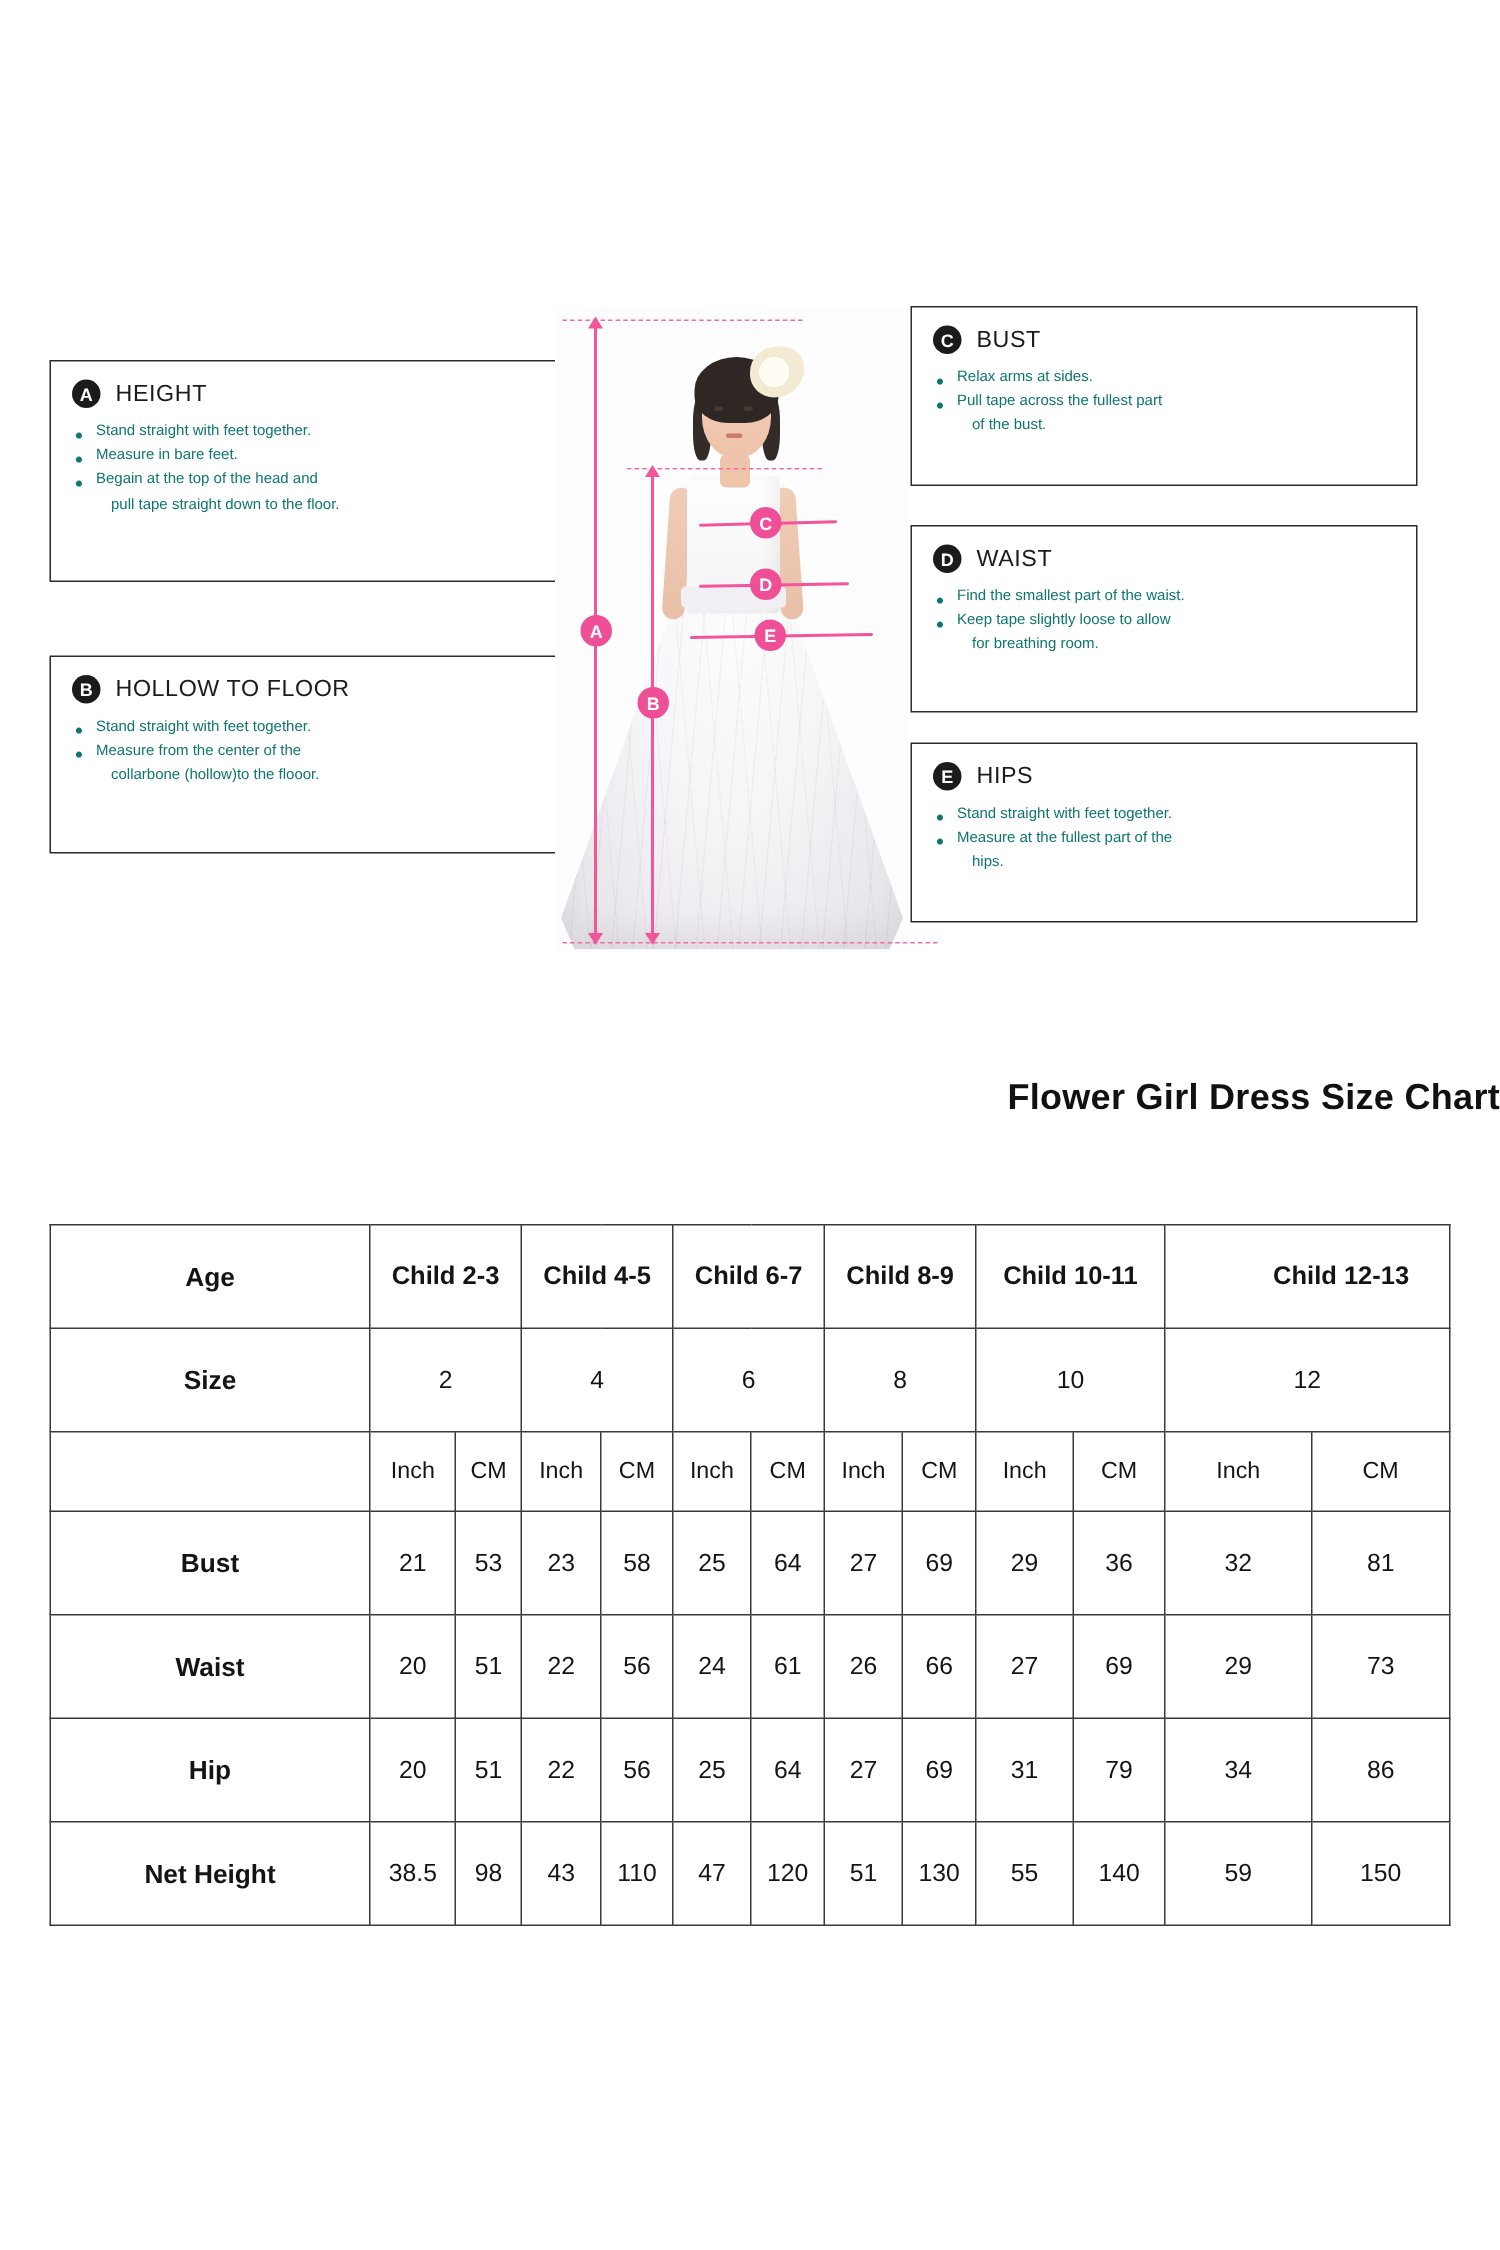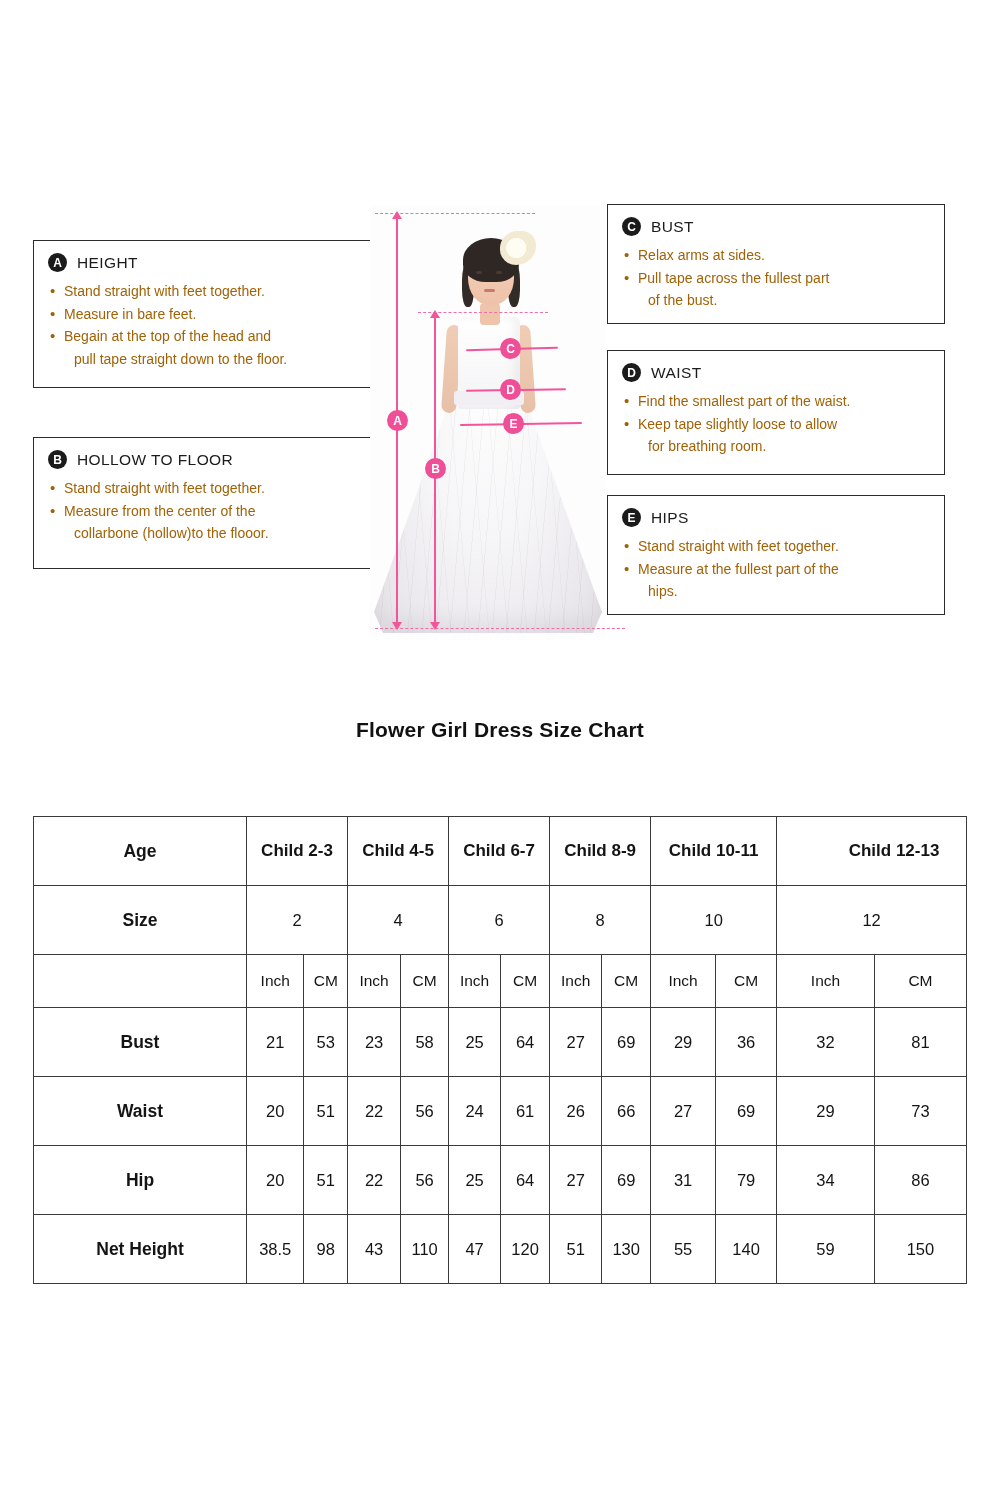--- a/index.html
+++ b/index.html
@@ -54,23 +54,23 @@
     font-size: 15.5px;
     letter-spacing: 0.4px;
     color: #1b1b1b;
   }
   .note-list {
     margin: 0;
     padding: 0;
     list-style: none;
   }
   .note-list li {
-    font-size: 14px;
+    font-size: 10px;
     line-height: 1.62;
-    color: #a16207;
+    color: #0f766e;
     padding-left: 16px;
     position: relative;
   }
   .note-list li::before {
     content: "•";
     position: absolute;
     left: 2px;
     top: -1px;
     font-size: 15px;
   }
@@ -265,22 +265,22 @@
   }
   .arrow-up { border-bottom: 8px solid #f2559a; }
   .arrow-down { border-top: 8px solid #f2559a; }
 
   
   .chart-title {
     position: absolute;
     top: 718px;
     left: 0;
     width: 1000px;
-    text-align: center;
-    font-size: 21px;
+    text-align: right;
+    font-size: 24px;
     font-weight: bold;
     color: #111;
     letter-spacing: 0.2px;
   }
   table.sizes {
     position: absolute;
     left: 33px;
     top: 816px;
     width: 934px;
     border-collapse: collapse;

